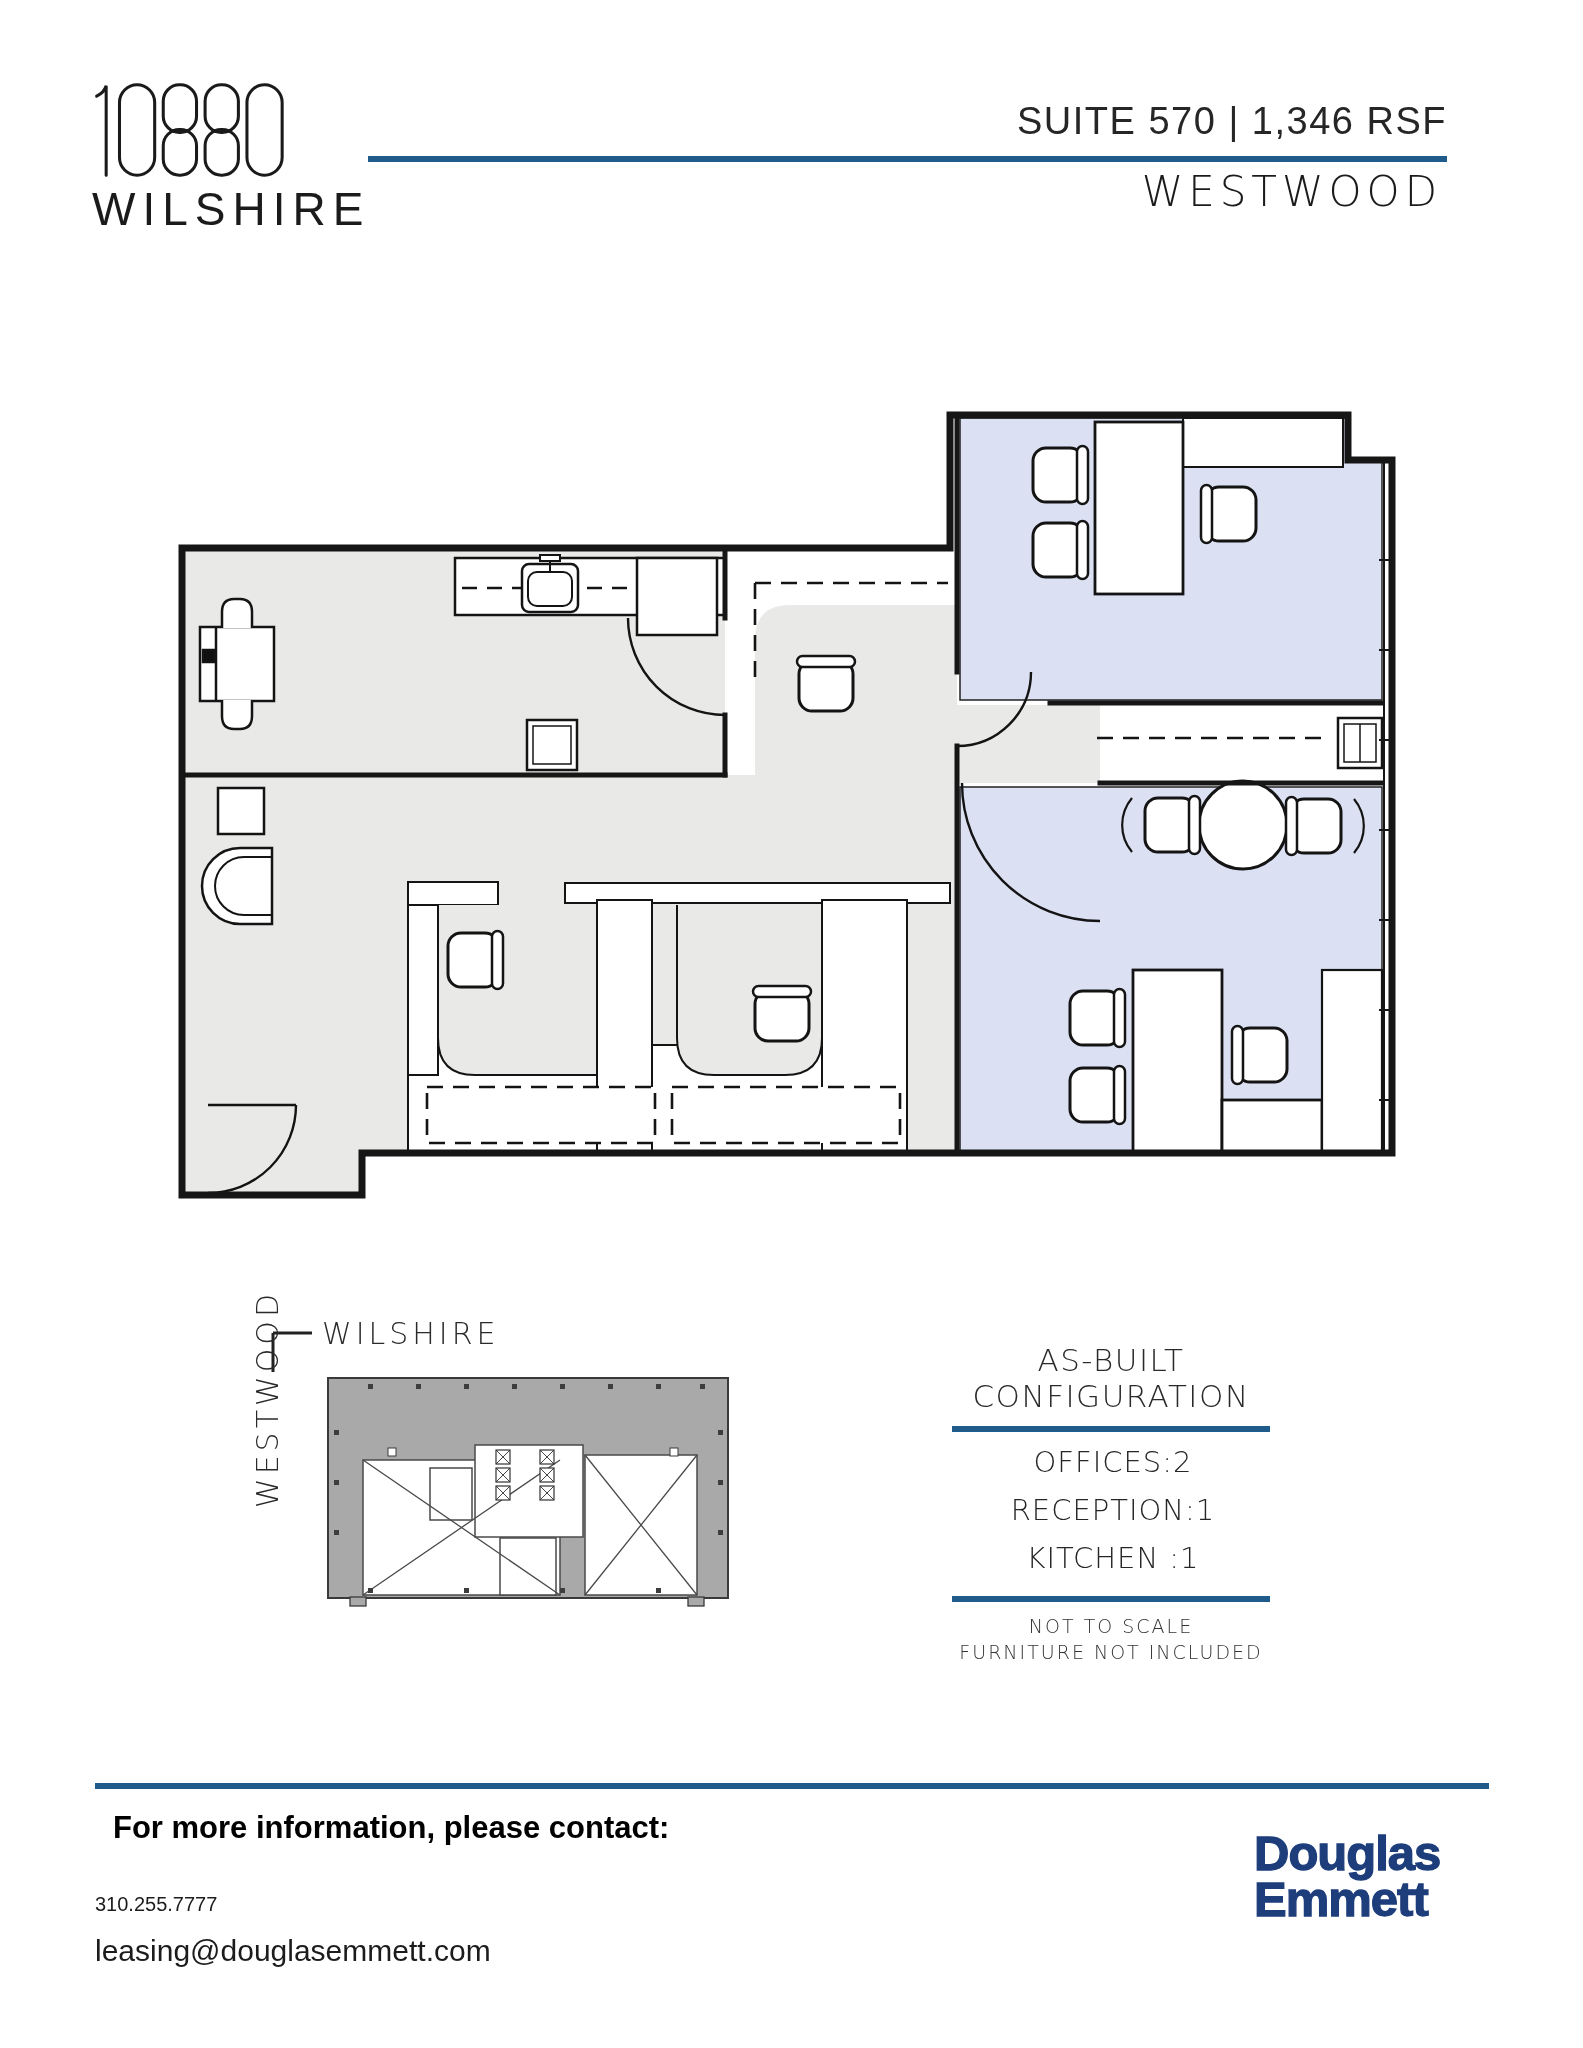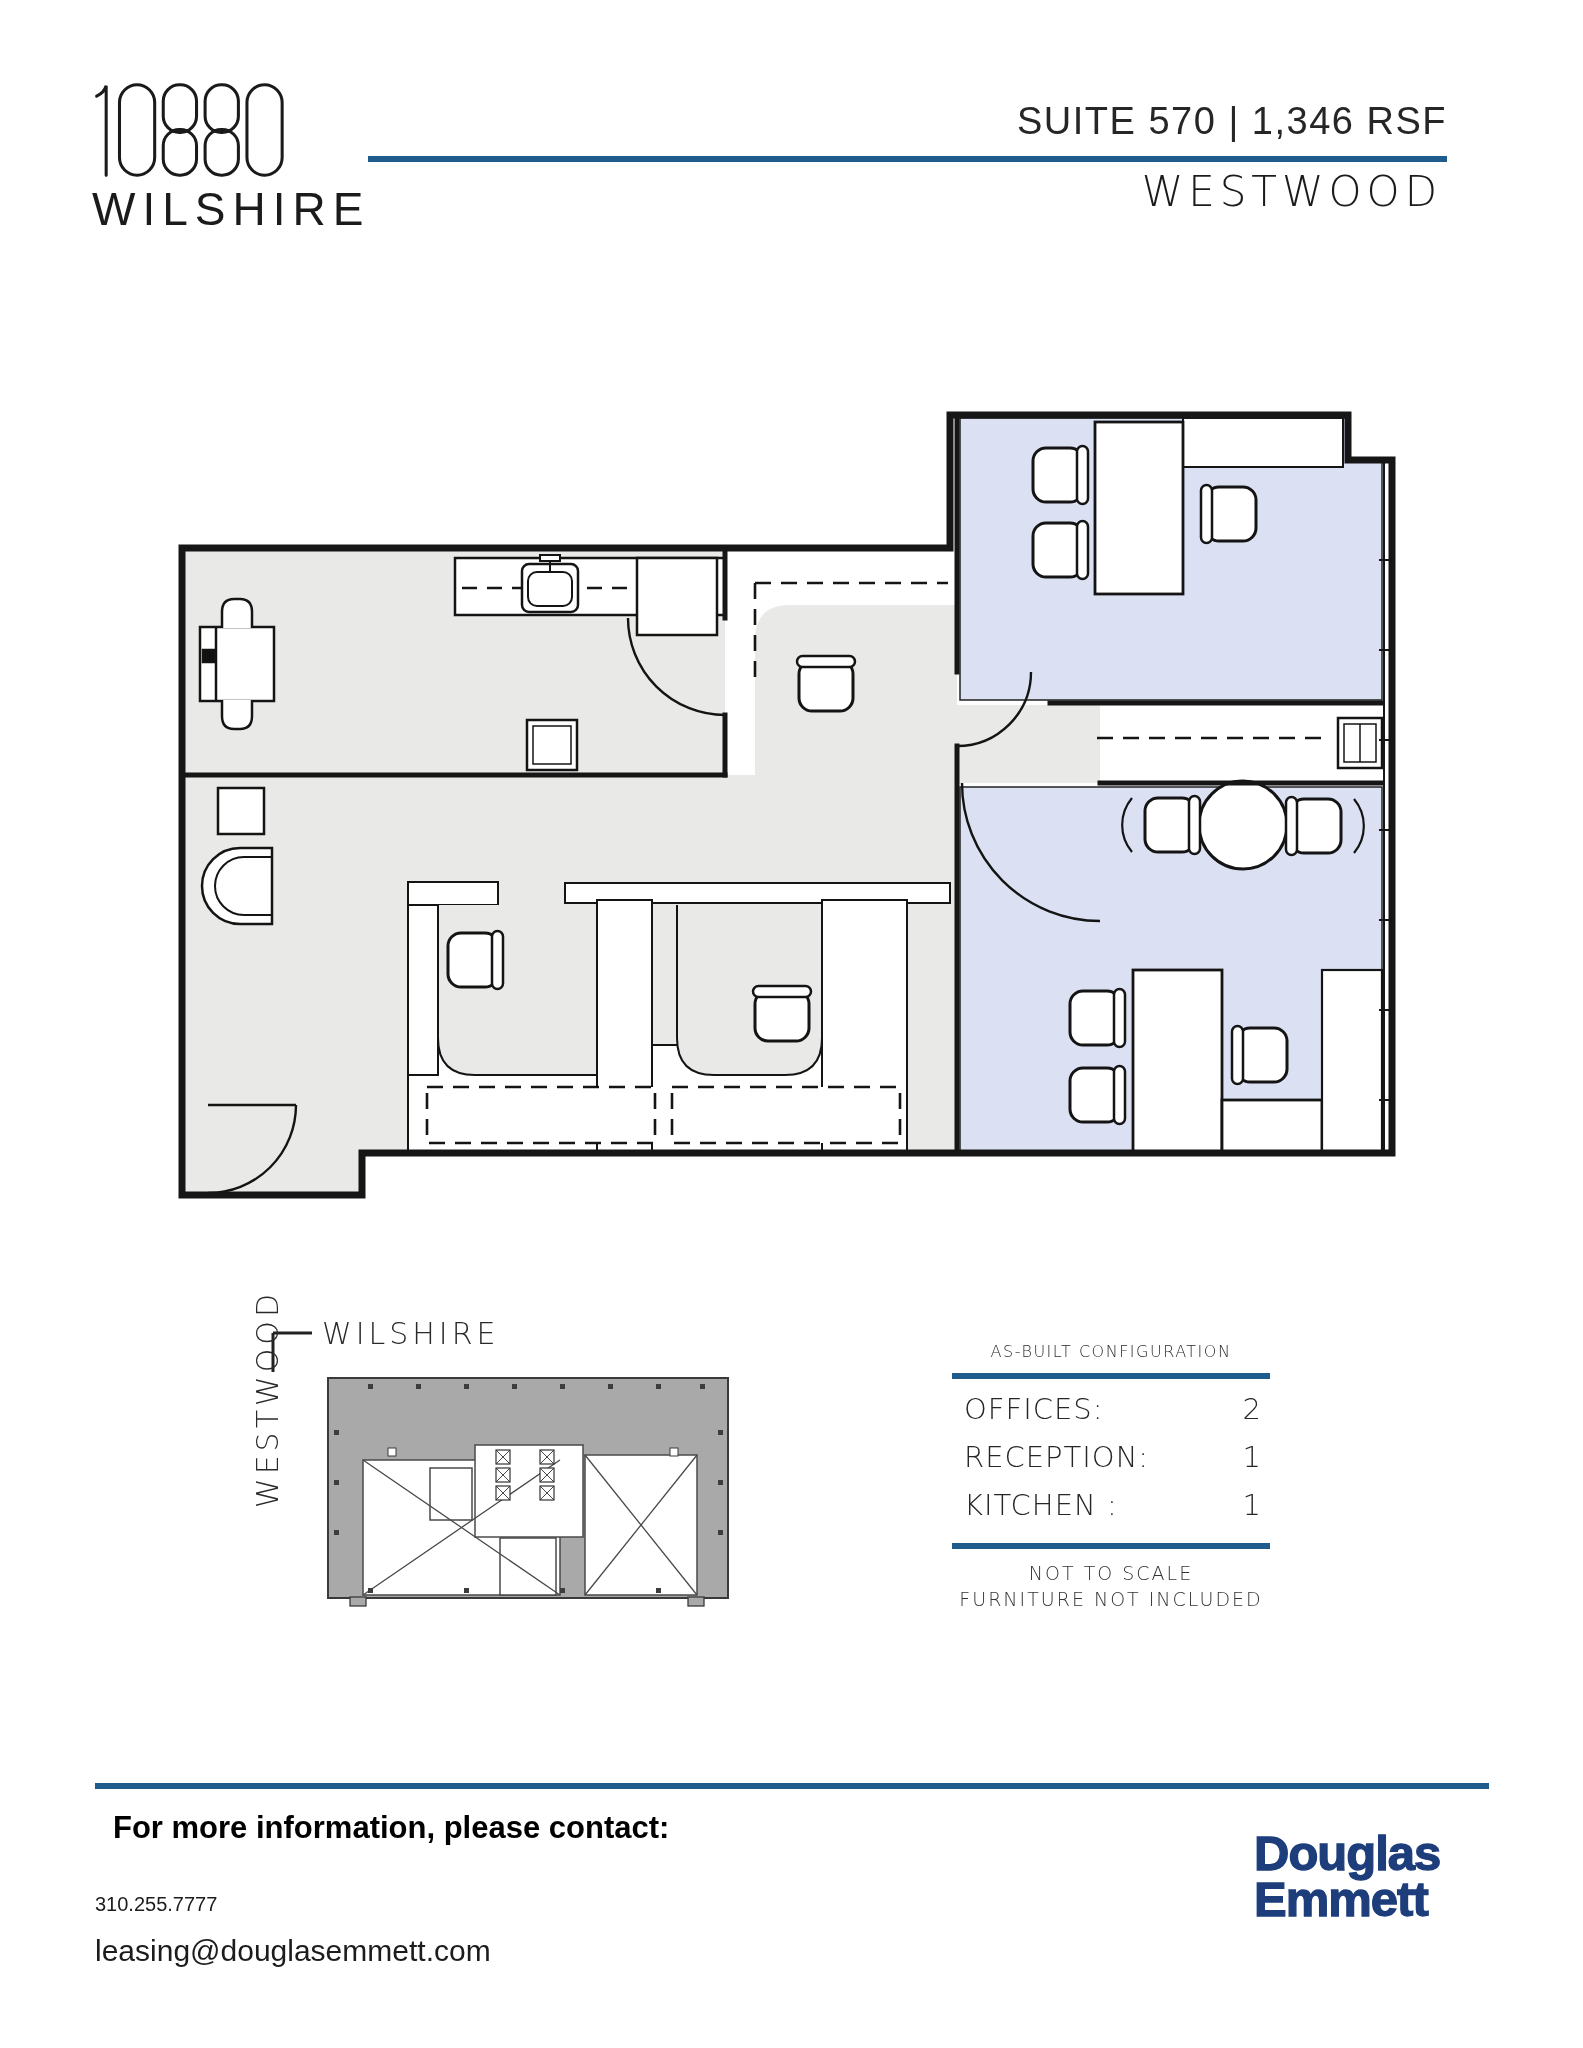--- a/index.html
+++ b/index.html
@@ -21,25 +21,25 @@
   #plan{left:170px;top:400px;width:1230px;height:800px;}
 
   
   #keyplan{left:250px;top:1300px;width:520px;height:320px;}
   #kp-street-top{left:322px;top:1316px;font-size:30px;letter-spacing:4px;color:#2a2a2a;}
   #kp-street-left{left:250px;top:1508px;font-size:30px;letter-spacing:4px;color:#2a2a2a;
     transform:rotate(-90deg);transform-origin:left top;white-space:nowrap;}
 
   
   #config{left:952px;top:1342px;width:318px;}
-  #config .cfg-title{text-align:center;font-size:16px;letter-spacing:1.5px;color:#2a2a2a;}
+  #config .cfg-title{text-align:center;font-size:31px;letter-spacing:1.5px;color:#2a2a2a;}
   #config .cfg-rule{height:6px;margin-top:12px;}
   #config .cfg-rule2{height:6px;margin-top:14px;}
   #config .cfg-rows{padding:6px 8px 0 12px;}
-  #config .cfg-row{display:flex;justify-content:space-between;font-size:29px;
+  #config .cfg-row{display:flex;justify-content:center;font-size:29px;
     letter-spacing:1px;color:#262626;padding:7px 0 7px 0;}
   #config .cfg-notes{margin-top:12px;text-align:center;font-size:19px;
     letter-spacing:2px;color:#333;line-height:1.35;}
 
   
   #footer-rule{left:95px;top:1783px;width:1394px;height:6px;}
   #contact-heading{left:113px;top:1810px;font-size:31px;font-weight:bold;color:#000000;}
   #contact-phone{left:95px;top:1893px;font-size:20px;color:#1c1c1c;}
   #contact-email{left:95px;top:1934px;font-size:30px;color:#1c1c1c;}
   #logo{left:1254px;top:1830px;width:290px;font-weight:bold;font-size:49px;

